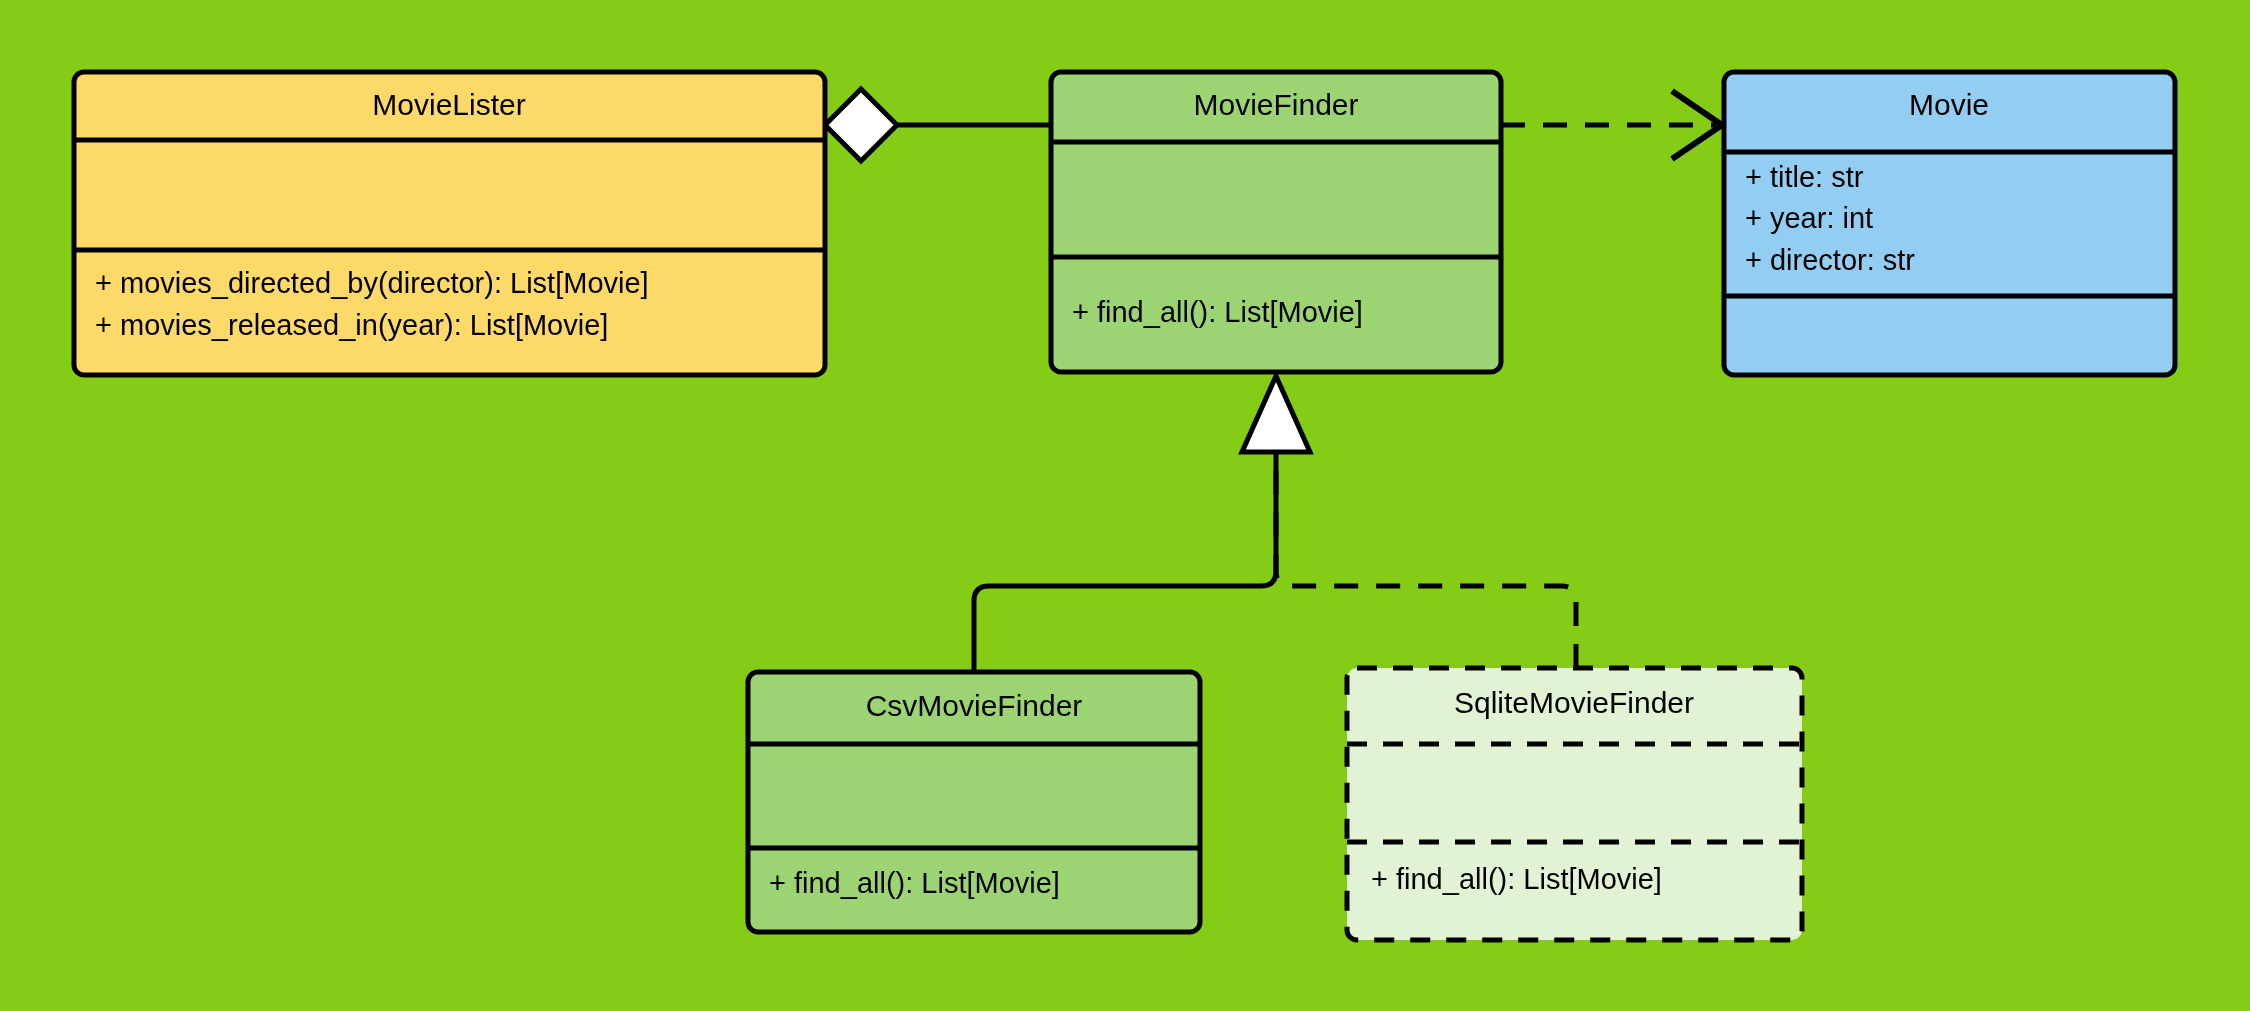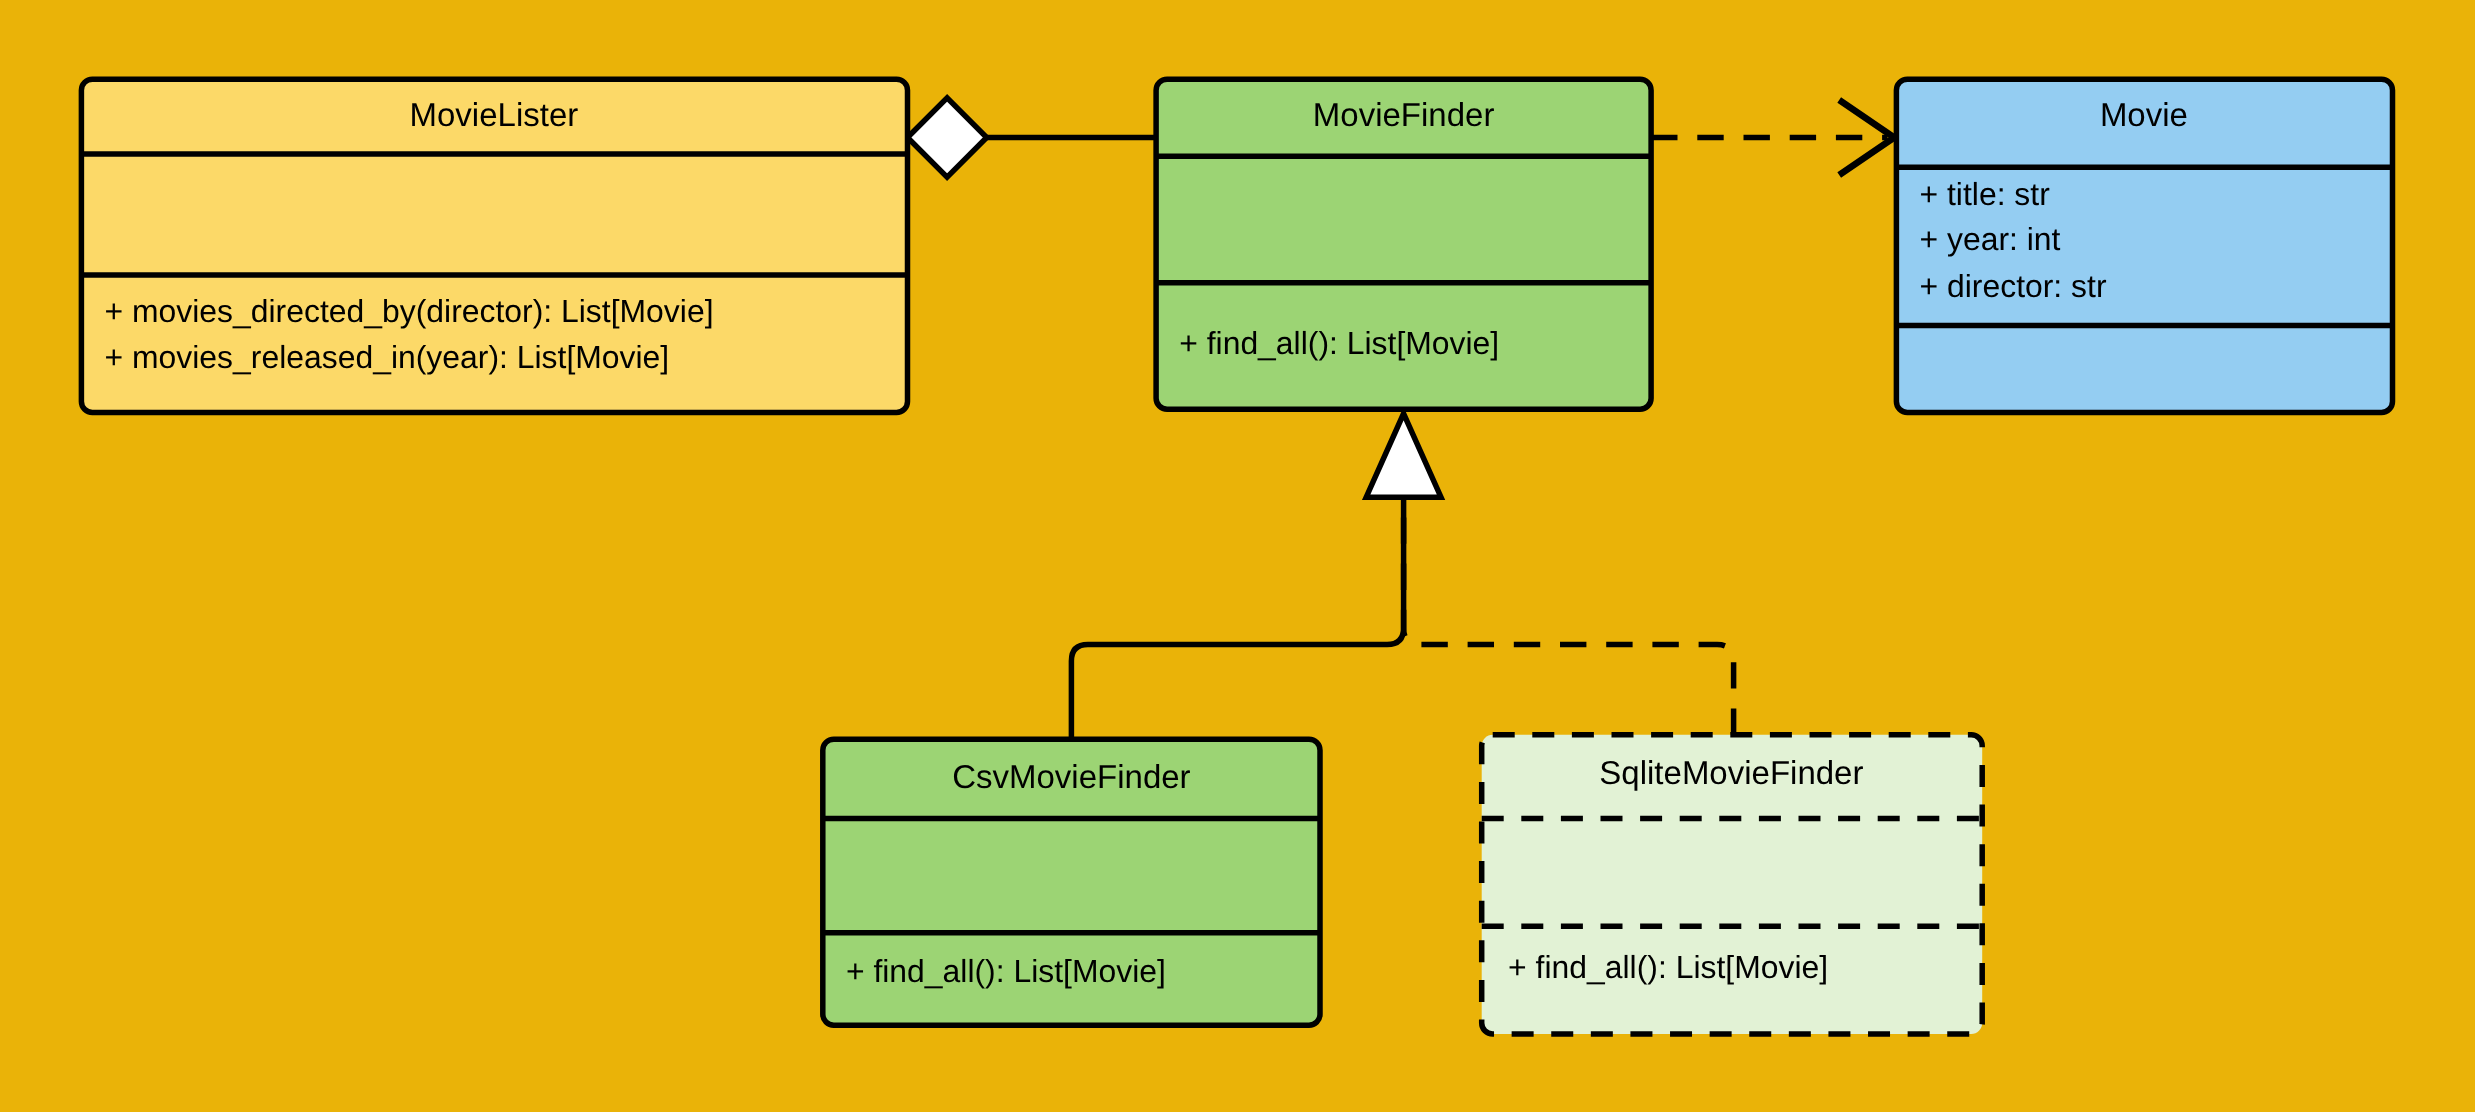--- a/index.html
+++ b/index.html
@@ -10,21 +10,21 @@
   body {
     width: 2250px;
     height: 1011px;
     overflow: hidden;
     font-family: "Liberation Sans", sans-serif;
   }
   #diagram-root {
     position: relative;
     width: 2250px;
     height: 1011px;
-    background: #eab308;
+    background: #84cc16;
   }
   svg.uml-canvas {
     display: block;
     width: 2250px;
     height: 1011px;
   }
   .cls-box {
     stroke: #000000;
     stroke-width: 5;
   }

